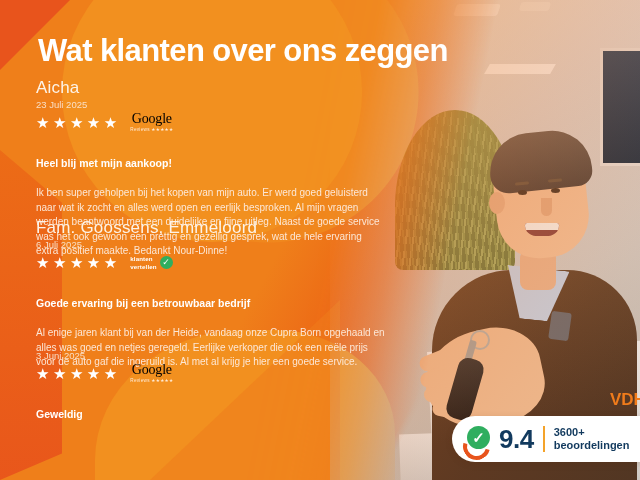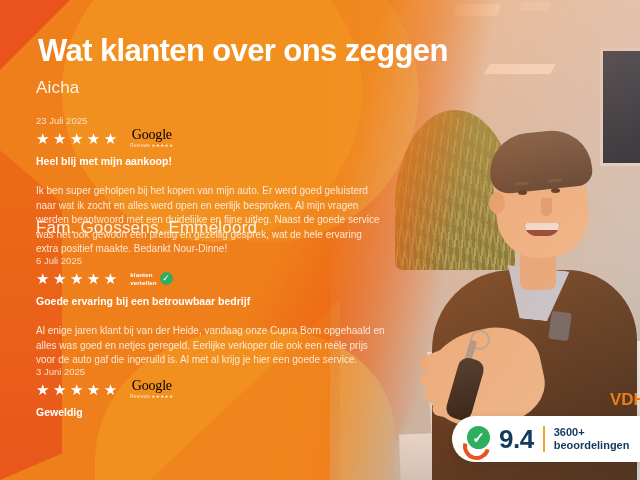--- a/index.html
+++ b/index.html
@@ -192,21 +192,21 @@
   .review{position:absolute;left:36px;width:350px;color:#fff;}
   .r1{top:78px;}
   .r2{top:218px;}
   .r3{top:348px;}
 
   .rname{
     font-size:17px;font-weight:normal;color:#fdf3e8;letter-spacing:.2px;
     line-height:19px;
   }
   .rdate{
-    font-size:9.5px;color:#fae3cd;line-height:13px;margin-top:17px;opacity:.95;
+    font-size:9.5px;color:#fae3cd;line-height:13px;margin-top:1px;opacity:.95;
   }
   .rrow{display:flex;align-items:center;gap:13px;margin-top:3px;height:17px;}
   .stars{display:flex;gap:3.5px;}
   .stars span{color:#ffffff;font-size:15px;line-height:15px;}
 
   
   .gbadge{display:flex;flex-direction:column;align-items:center;line-height:1;}
   .gbadge .gtxt{
     font-size:14px;color:#000000;font-family:"Liberation Serif",serif;
     letter-spacing:-0.2px;
@@ -219,21 +219,21 @@
   .kbadge .ktxt{
     font-size:6.2px;font-weight:bold;color:#ffffff;line-height:7.4px;letter-spacing:.1px;
   }
   .kcircle{
     width:13px;height:13px;border-radius:50%;background:#2fae5f;
     display:flex;align-items:center;justify-content:center;
     color:#fff;font-size:9px;line-height:9px;
   }
 
   .rhead{
-    margin-top:7px;font-size:10.5px;font-weight:bold;color:#ffffff;line-height:14px;
+    margin-top:25px;font-size:10.5px;font-weight:bold;color:#ffffff;line-height:14px;
   }
   .rbody{
     margin-top:16px;font-size:10px;color:#fdeadb;line-height:14.5px;
     opacity:.97;
   }
 
   
   .rating{
     position:absolute;left:452px;top:416px;width:188px;height:46px;
     background:#ffffff;border-radius:23px 0 0 23px;

